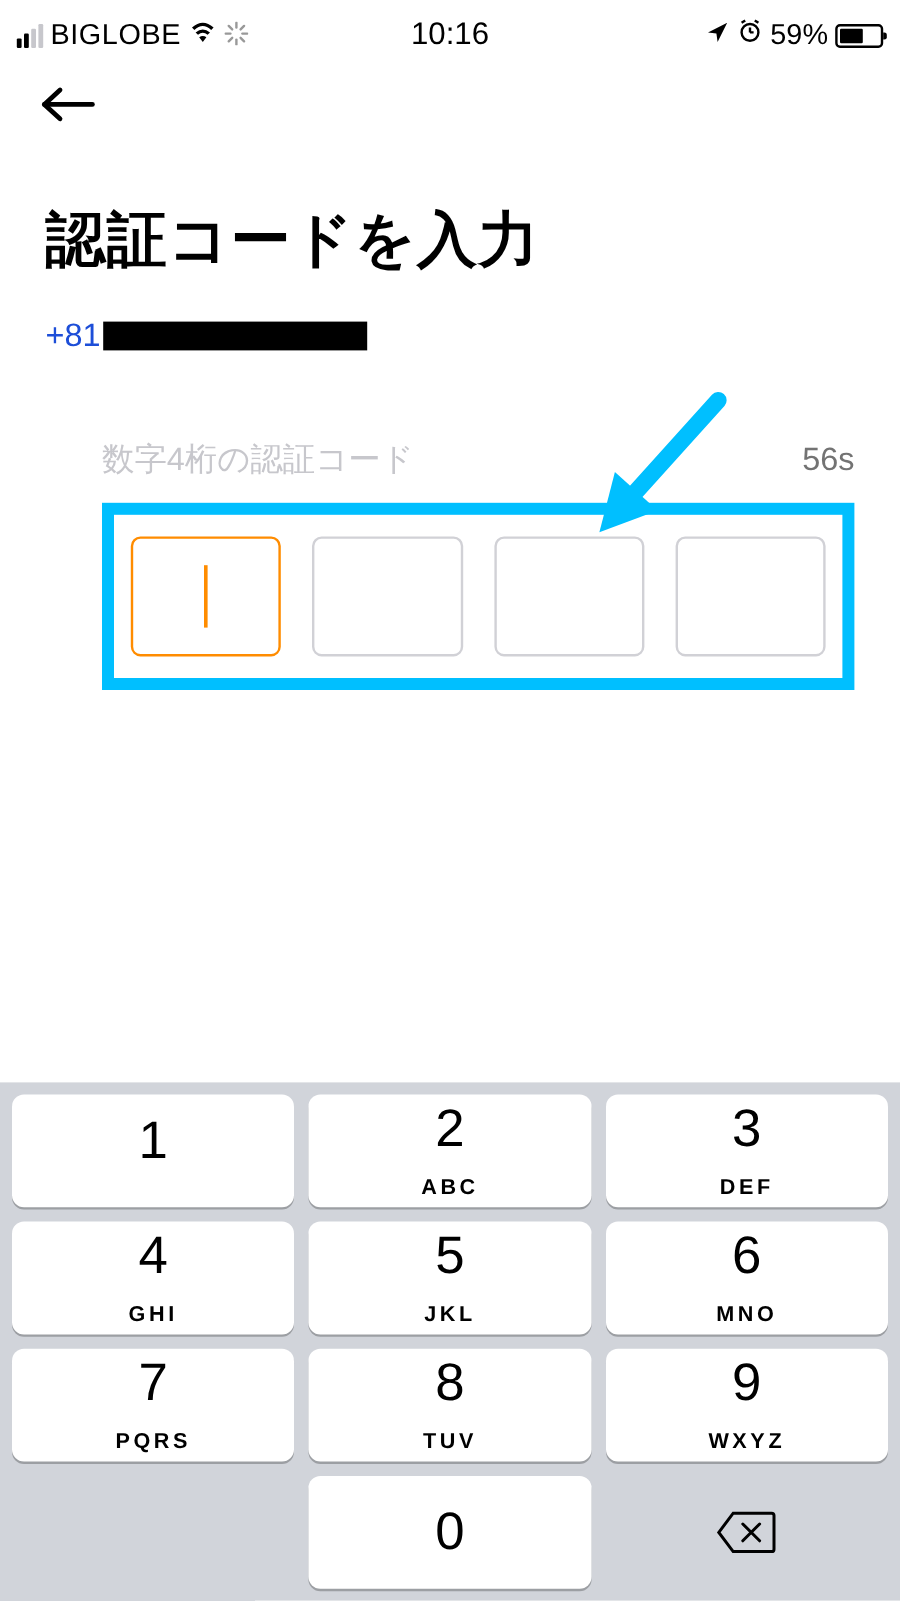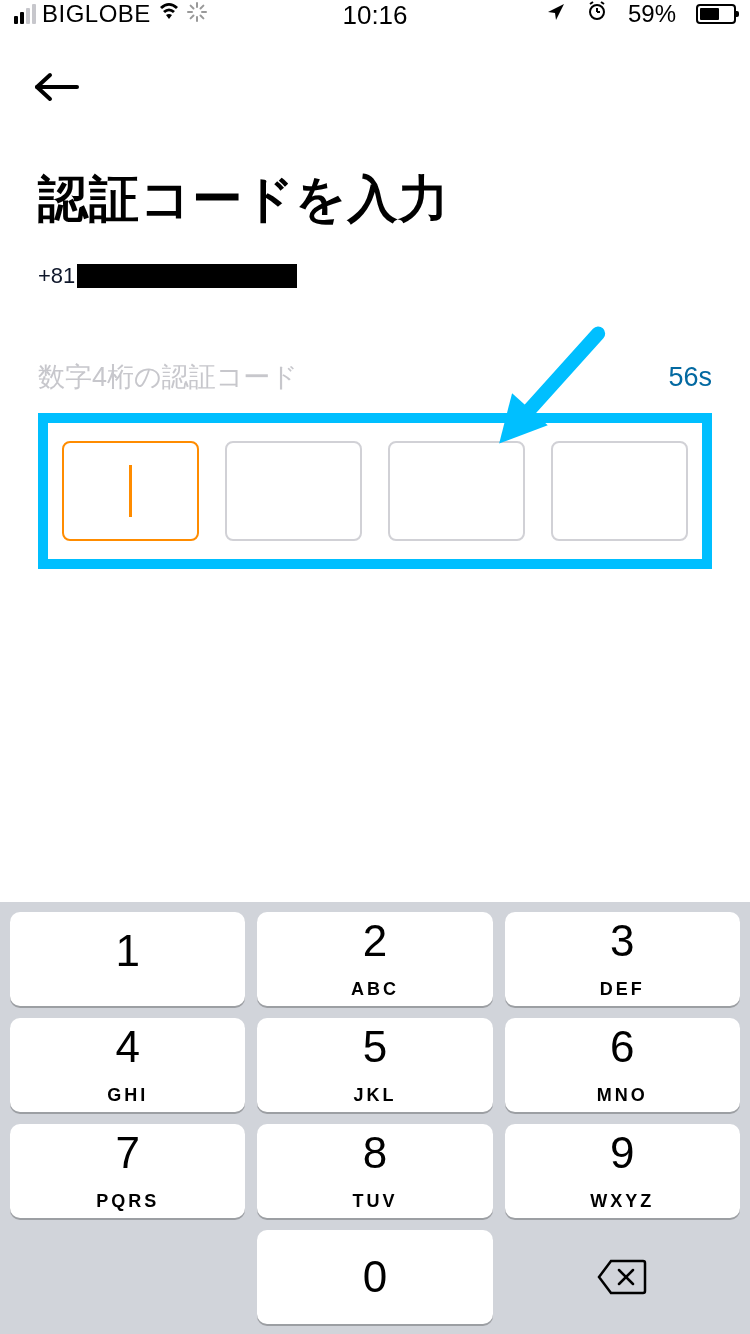--- a/index.html
+++ b/index.html
@@ -12,21 +12,21 @@
       height: 1334px;
       font-family: -apple-system, BlinkMacSystemFont, "Hiragino Sans", sans-serif;
       background: #ffffff;
       position: relative;
       overflow: hidden;
     }
     .status-bar {
       height: 44px;
       display: flex;
       justify-content: space-between;
-      align-items: flex-start;
+      align-items: flex-end;
       padding: 0 14px;
       font-size: 24px;
       font-weight: 500;
       color: #000;
     }
     .status-left {
       display: flex;
       align-items: center;
       gap: 6px;
     }
@@ -50,21 +50,21 @@
     .status-center {
       position: absolute;
       left: 50%;
       transform: translateX(-50%);
       font-weight: 400;
       font-size: 26px;
     }
     .status-right {
       display: flex;
       align-items: center;
-      gap: 20px;
+      gap: 6px;
     }
     .battery-wrap {
       display: flex;
       align-items: center;
       gap: 3px;
     }
     .battery {
       width: 40px;
       height: 20px;
       border: 2px solid #000;
@@ -106,46 +106,47 @@
       margin-bottom: 30px;
     }
     .subtitle {
       font-size: 27px;
       color: #8e8e93;
       line-height: 1.4;
     }
     .phone-line {
       display: flex;
       align-items: center;
-      font-size: 22px;
-      color: #0f172a;
+      font-size: 27px;
+      color: #1d4ed8;
       margin-top: 12px;
     }
     .redacted {
       width: 220px;
       height: 24px;
       background: #000;
       margin-left: 2px;
     }
     .code-section {
       margin-top: 70px;
+      margin-left: 47px;
     }
     .code-row-header {
       display: flex;
       justify-content: space-between;
       align-items: baseline;
       margin-bottom: 18px;
     }
     .code-label {
       font-size: 27px;
       color: #c7c7cc;
     }
     .timer {
       font-size: 27px;
-      color: #0369a1;
+      color: #737373;
     }
     .code-highlight {
       border: 10px solid #00bfff;
       padding: 18px 14px;
       display: flex;
       justify-content: space-between;
       gap: 26px;
     }
     .code-box {
       flex: 1;

